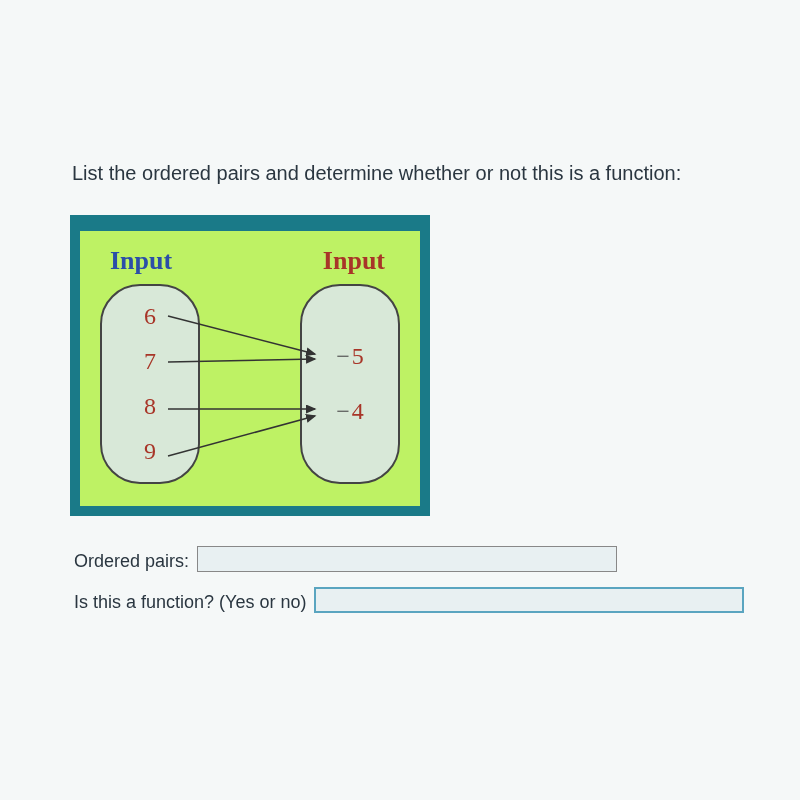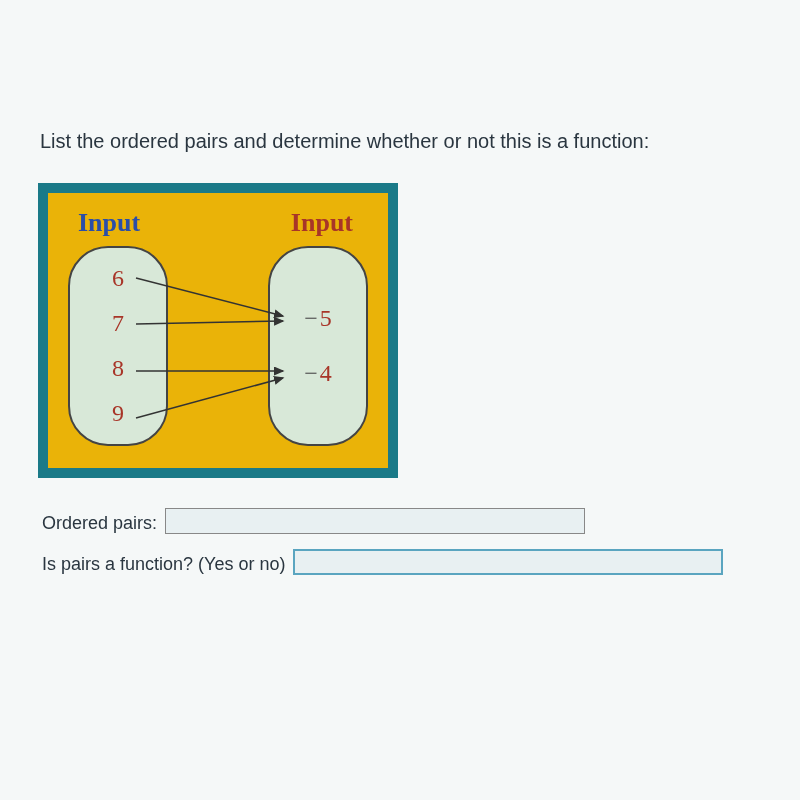--- a/index.html
+++ b/index.html
@@ -12,42 +12,43 @@
       height: 800px;
       background: linear-gradient(135deg, #e8eef0 0%, #d5e0e2 100%);
       font-family: Arial, Helvetica, sans-serif;
       position: relative;
       overflow: hidden;
     }
     .page {
       background: #f5f8f8;
       width: 100%;
       height: 100%;
-      padding: 20px;
+      padding: 52px;
       color: #2a3640;
     }
     .instruction {
       font-size: 20px;
       color: #2a3640;
       margin-top: 110px;
       margin-bottom: 30px;
       margin-left: 20px;
     }
     .diagram-box {
       background: #1a7a88;
       padding: 10px;
       width: 360px;
       margin-left: 18px;
       margin-bottom: 30px;
     }
     .diagram-inner {
-      background: #eab308;
+      background: #bef264;
       padding: 15px 20px 20px 20px;
       position: relative;
       height: 275px;
+      margin-top: 6px;
     }
     .header-row {
       display: flex;
       justify-content: space-between;
       margin-bottom: 8px;
     }
     .input-header {
       color: #2b4ea8;
       font-weight: bold;
       font-size: 26px;
@@ -171,16 +172,16 @@
       </div>
     </div>
   </div>
 
   <div class="form-row">
     <span class="form-label">Ordered pairs:</span>
     <input type="text" class="text-input input1" value="" style="">
   </div>
 
   <div class="form-row">
-    <span class="form-label">Is pairs a function? (Yes or no)</span>
+    <span class="form-label">Is this a function? (Yes or no)</span>
     <input type="text" class="text-input input2" value="" style="">
   </div>
 </div>
 
 </body></html>

